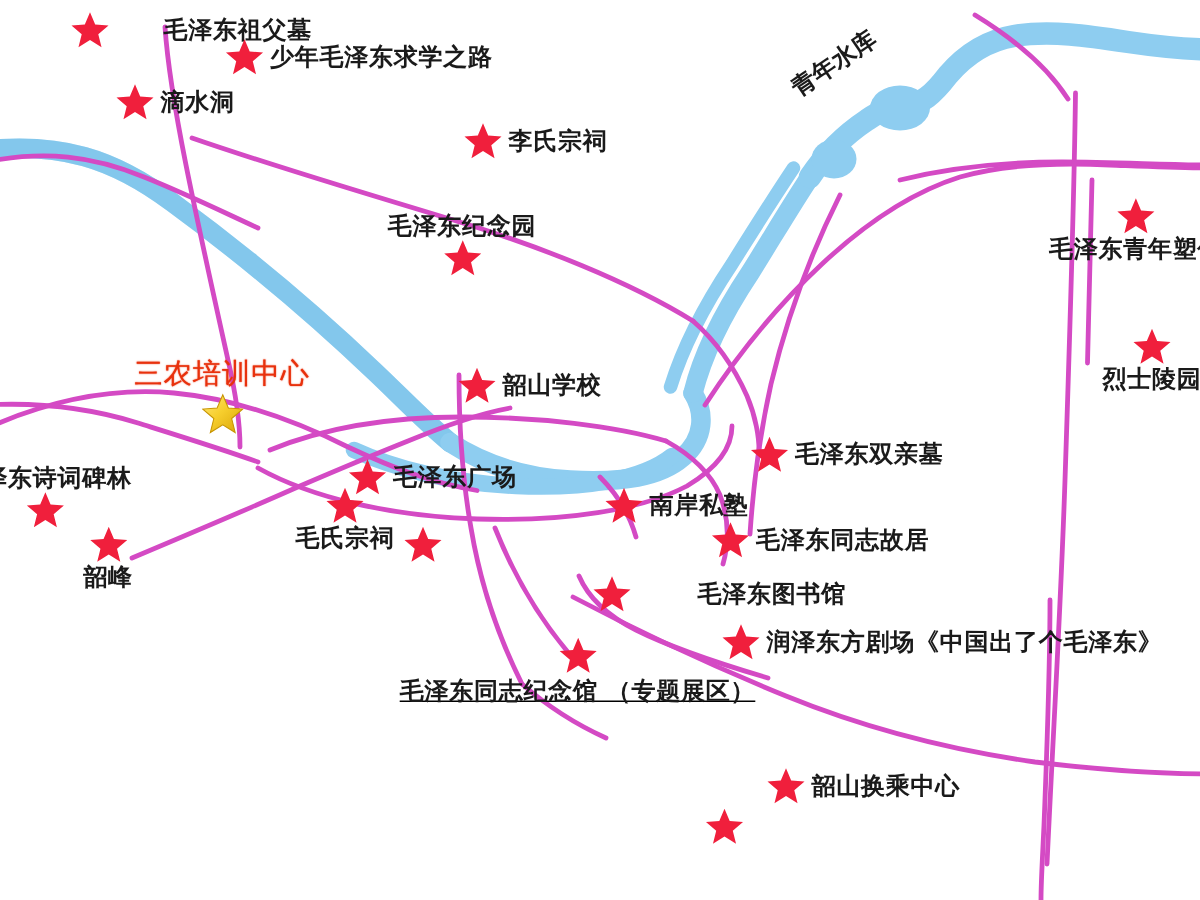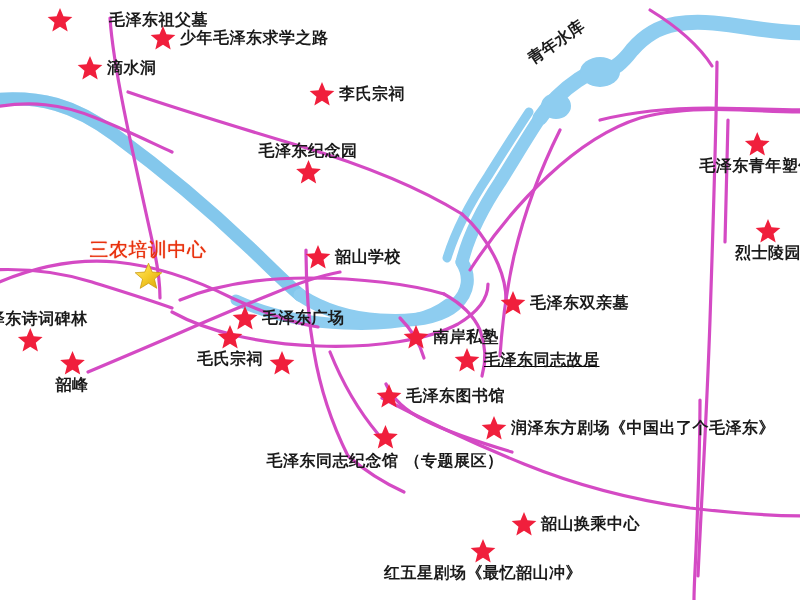--- a/index.html
+++ b/index.html
@@ -260,38 +260,38 @@
           <polygon points="12,1 15.2,8.6 23.4,9.2 17.1,14.6 19.1,22.6 12,18.2 4.9,22.6 6.9,14.6 0.6,9.2 8.8,8.6" fill="#f01f3c"></polygon>
         </svg>
         <span class="lbl">韶峰</span>
       </div>
       <div class="marker m-below" style="transform: translate(-50%, 0px); left: 230px; top: 324px;">
         <svg class="star" viewBox="0 0 24 24">
           <polygon points="12,1 15.2,8.6 23.4,9.2 17.1,14.6 19.1,22.6 12,18.2 4.9,22.6 6.9,14.6 0.6,9.2 8.8,8.6" fill="#f01f3c"></polygon>
         </svg>
         <span class="lbl">毛氏宗祠</span>
       </div>
-      <div class="marker m-right" style="left: 454px; top: 347px; text-decoration: underline;">
+      <div class="marker m-right" style="left: 474px; top: 347px;">
         <svg class="star" viewBox="0 0 24 24">
           <polygon points="12,1 15.2,8.6 23.4,9.2 17.1,14.6 19.1,22.6 12,18.2 4.9,22.6 6.9,14.6 0.6,9.2 8.8,8.6" fill="#f01f3c"></polygon>
         </svg>
         <span class="lbl">毛泽东同志故居</span>
       </div>
       <div class="marker m-below" style="transform: translate(-50%, 0px); left: 282px; top: 350px;">
         <svg class="star" viewBox="0 0 24 24">
           <polygon points="12,1 15.2,8.6 23.4,9.2 17.1,14.6 19.1,22.6 12,18.2 4.9,22.6 6.9,14.6 0.6,9.2 8.8,8.6" fill="#f01f3c"></polygon>
         </svg>
       </div>
-      <div class="marker m-right" style="left: 376px; top: 383px;">
+      <div class="marker m-right" style="left: 395px; top: 383px; gap: 40px;">
         <svg class="star" viewBox="0 0 24 24">
           <polygon points="12,1 15.2,8.6 23.4,9.2 17.1,14.6 19.1,22.6 12,18.2 4.9,22.6 6.9,14.6 0.6,9.2 8.8,8.6" fill="#f01f3c"></polygon>
         </svg>
         <span class="lbl">毛泽东图书馆</span>
       </div>
-      <div class="marker m-below" style="transform: translate(-50%, 0px); left: 385px; top: 424px;">
+      <div class="marker m-below" style="transform: translate(-50%, 0px); left: 385px; top: 424px; text-decoration: underline;">
         <svg class="star" viewBox="0 0 24 24">
           <polygon points="12,1 15.2,8.6 23.4,9.2 17.1,14.6 19.1,22.6 12,18.2 4.9,22.6 6.9,14.6 0.6,9.2 8.8,8.6" fill="#f01f3c"></polygon>
         </svg>
         <span class="lbl two-line">毛泽东同志纪念馆
 （专题展区）</span>
       </div>
       <div class="marker m-right" style="left: 481px; top: 415px;">
         <svg class="star" viewBox="0 0 24 24">
           <polygon points="12,1 15.2,8.6 23.4,9.2 17.1,14.6 19.1,22.6 12,18.2 4.9,22.6 6.9,14.6 0.6,9.2 8.8,8.6" fill="#f01f3c"></polygon>
         </svg>
@@ -300,21 +300,20 @@
       <div class="marker m-right" style="left: 511px; top: 511px;">
         <svg class="star" viewBox="0 0 24 24">
           <polygon points="12,1 15.2,8.6 23.4,9.2 17.1,14.6 19.1,22.6 12,18.2 4.9,22.6 6.9,14.6 0.6,9.2 8.8,8.6" fill="#f01f3c"></polygon>
         </svg>
         <span class="lbl">韶山换乘中心</span>
       </div>
       <div class="marker m-below" style="transform: translate(-50%, 0px); left: 483px; top: 538px;">
         <svg class="star" viewBox="0 0 24 24">
           <polygon points="12,1 15.2,8.6 23.4,9.2 17.1,14.6 19.1,22.6 12,18.2 4.9,22.6 6.9,14.6 0.6,9.2 8.8,8.6" fill="#f01f3c"></polygon>
         </svg>
-        <span class="lbl">红五星剧场《最忆韶山冲》</span>
       </div>
     </div>
 
   <div id="water-labels">
       <div class="water-label" style="left: 524px; top: 52px; transform: rotate(-34deg);">青年水库</div>
     </div>
 
 </div>
 
 </body></html>

